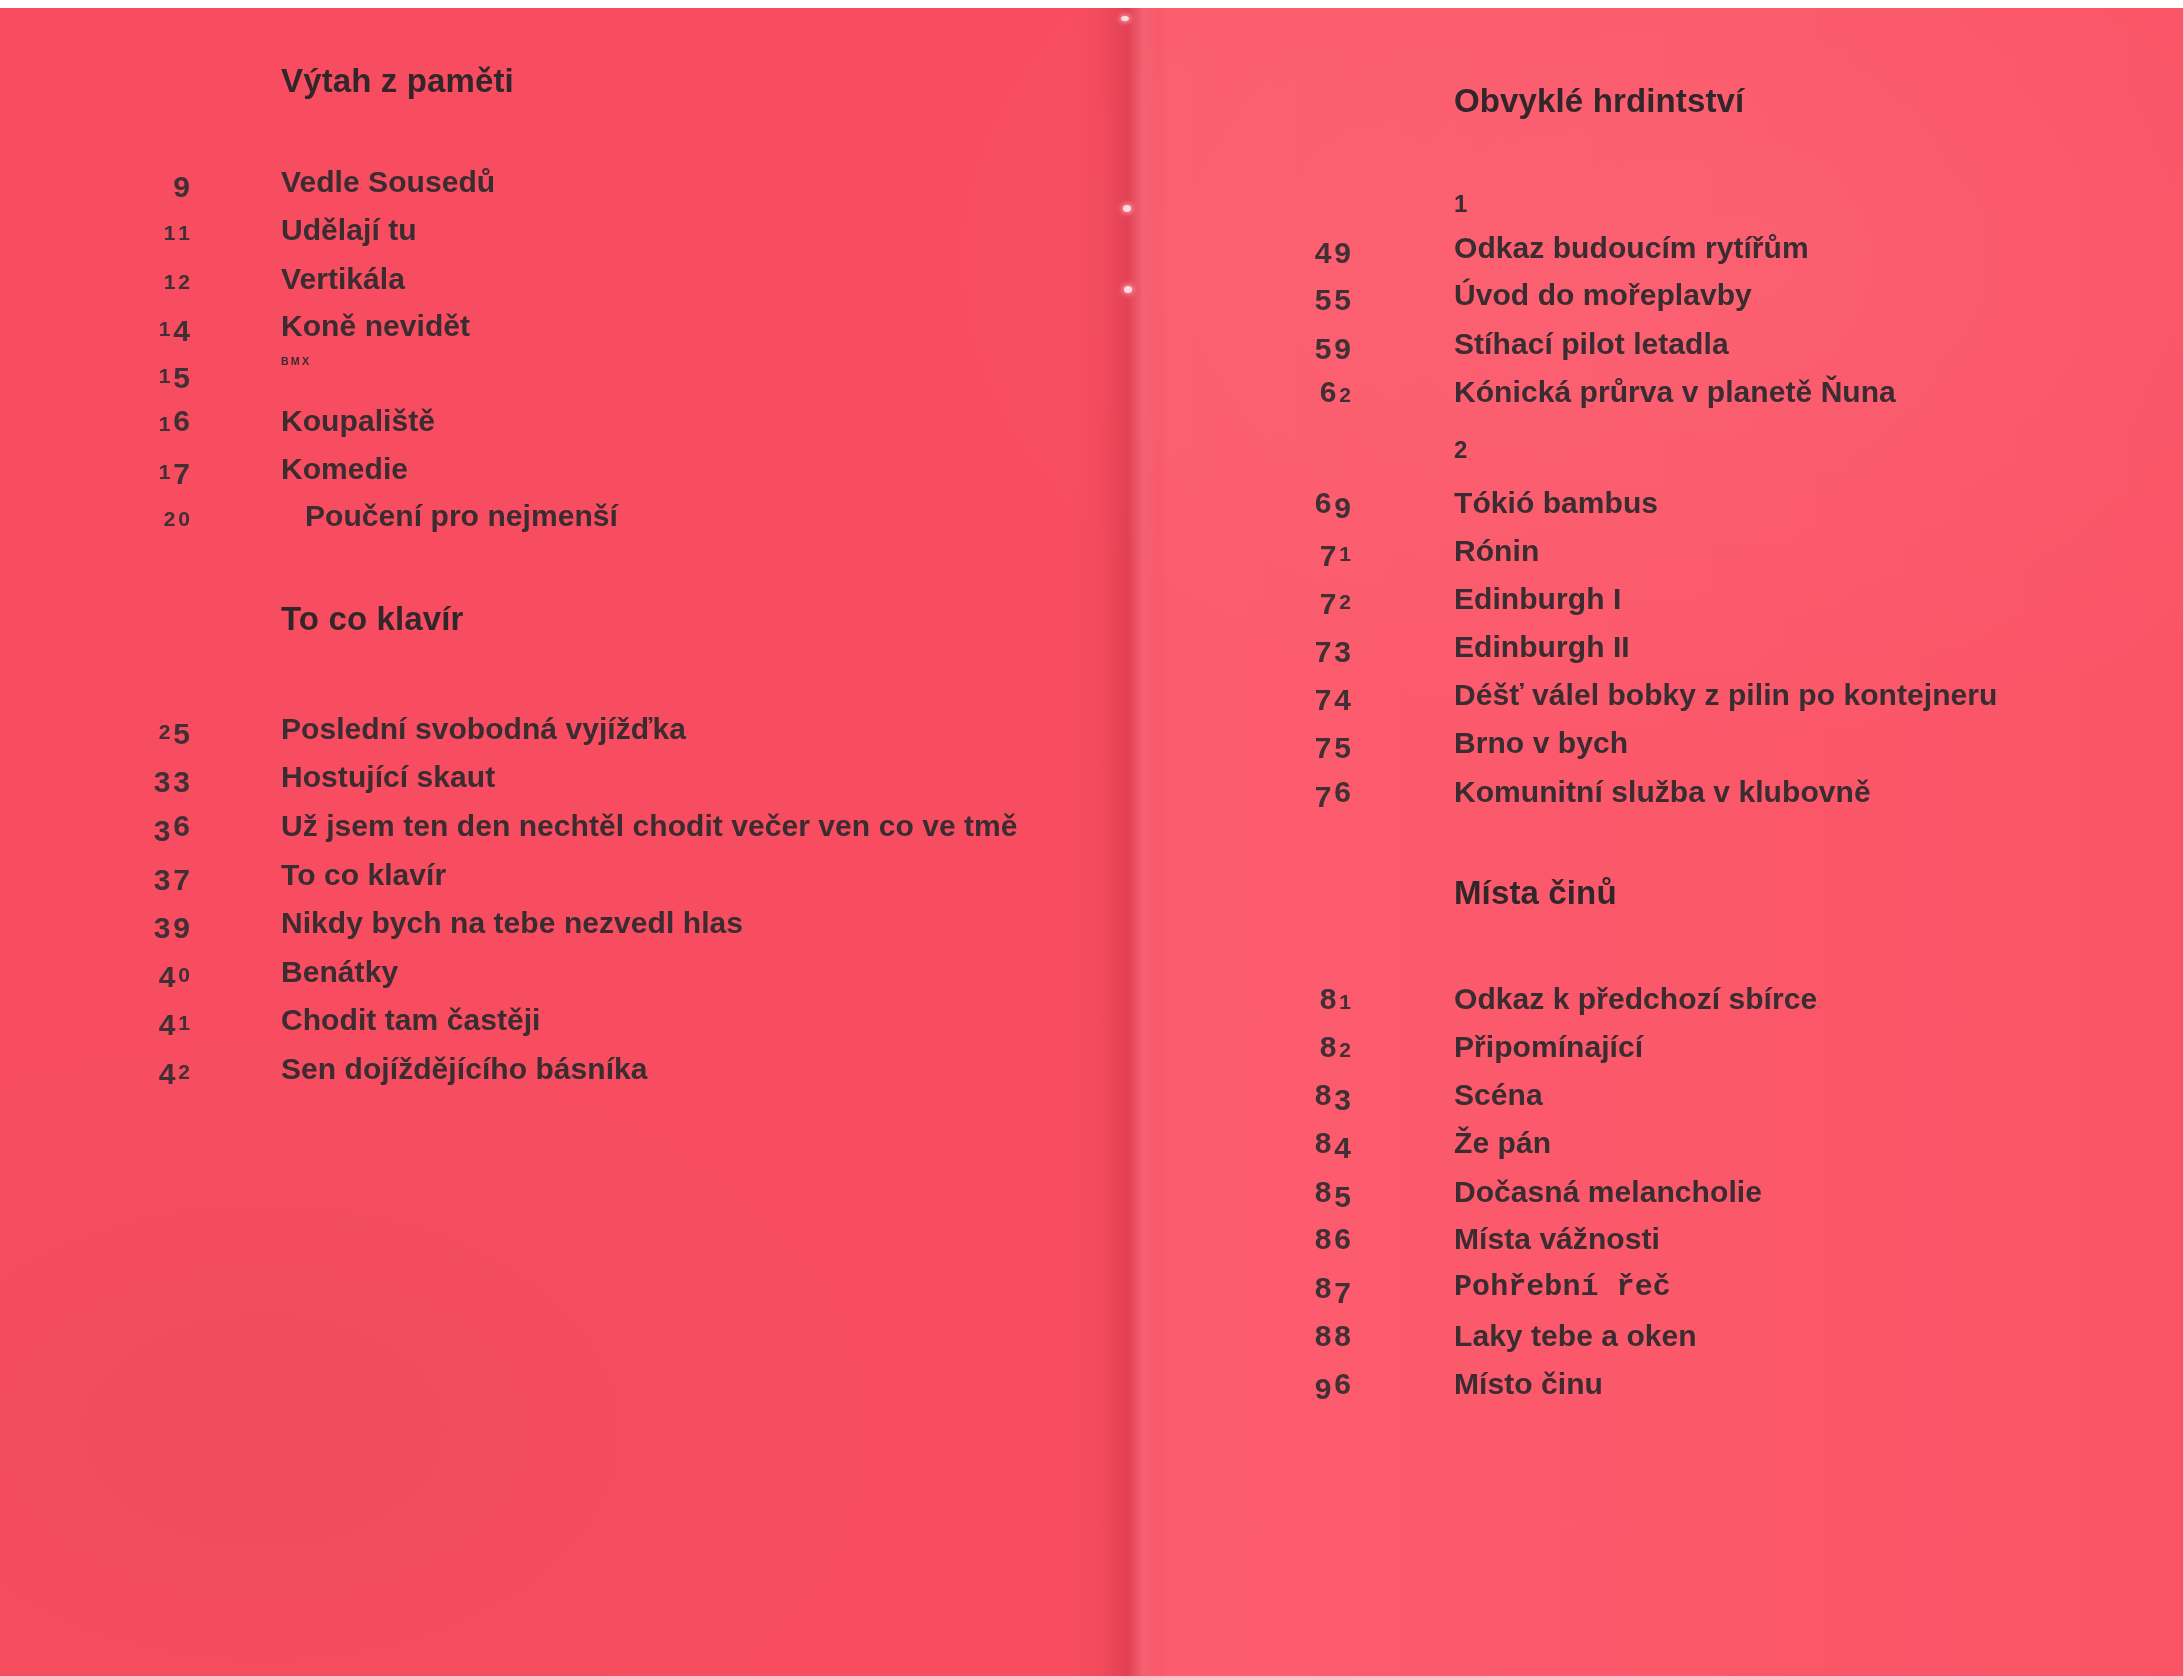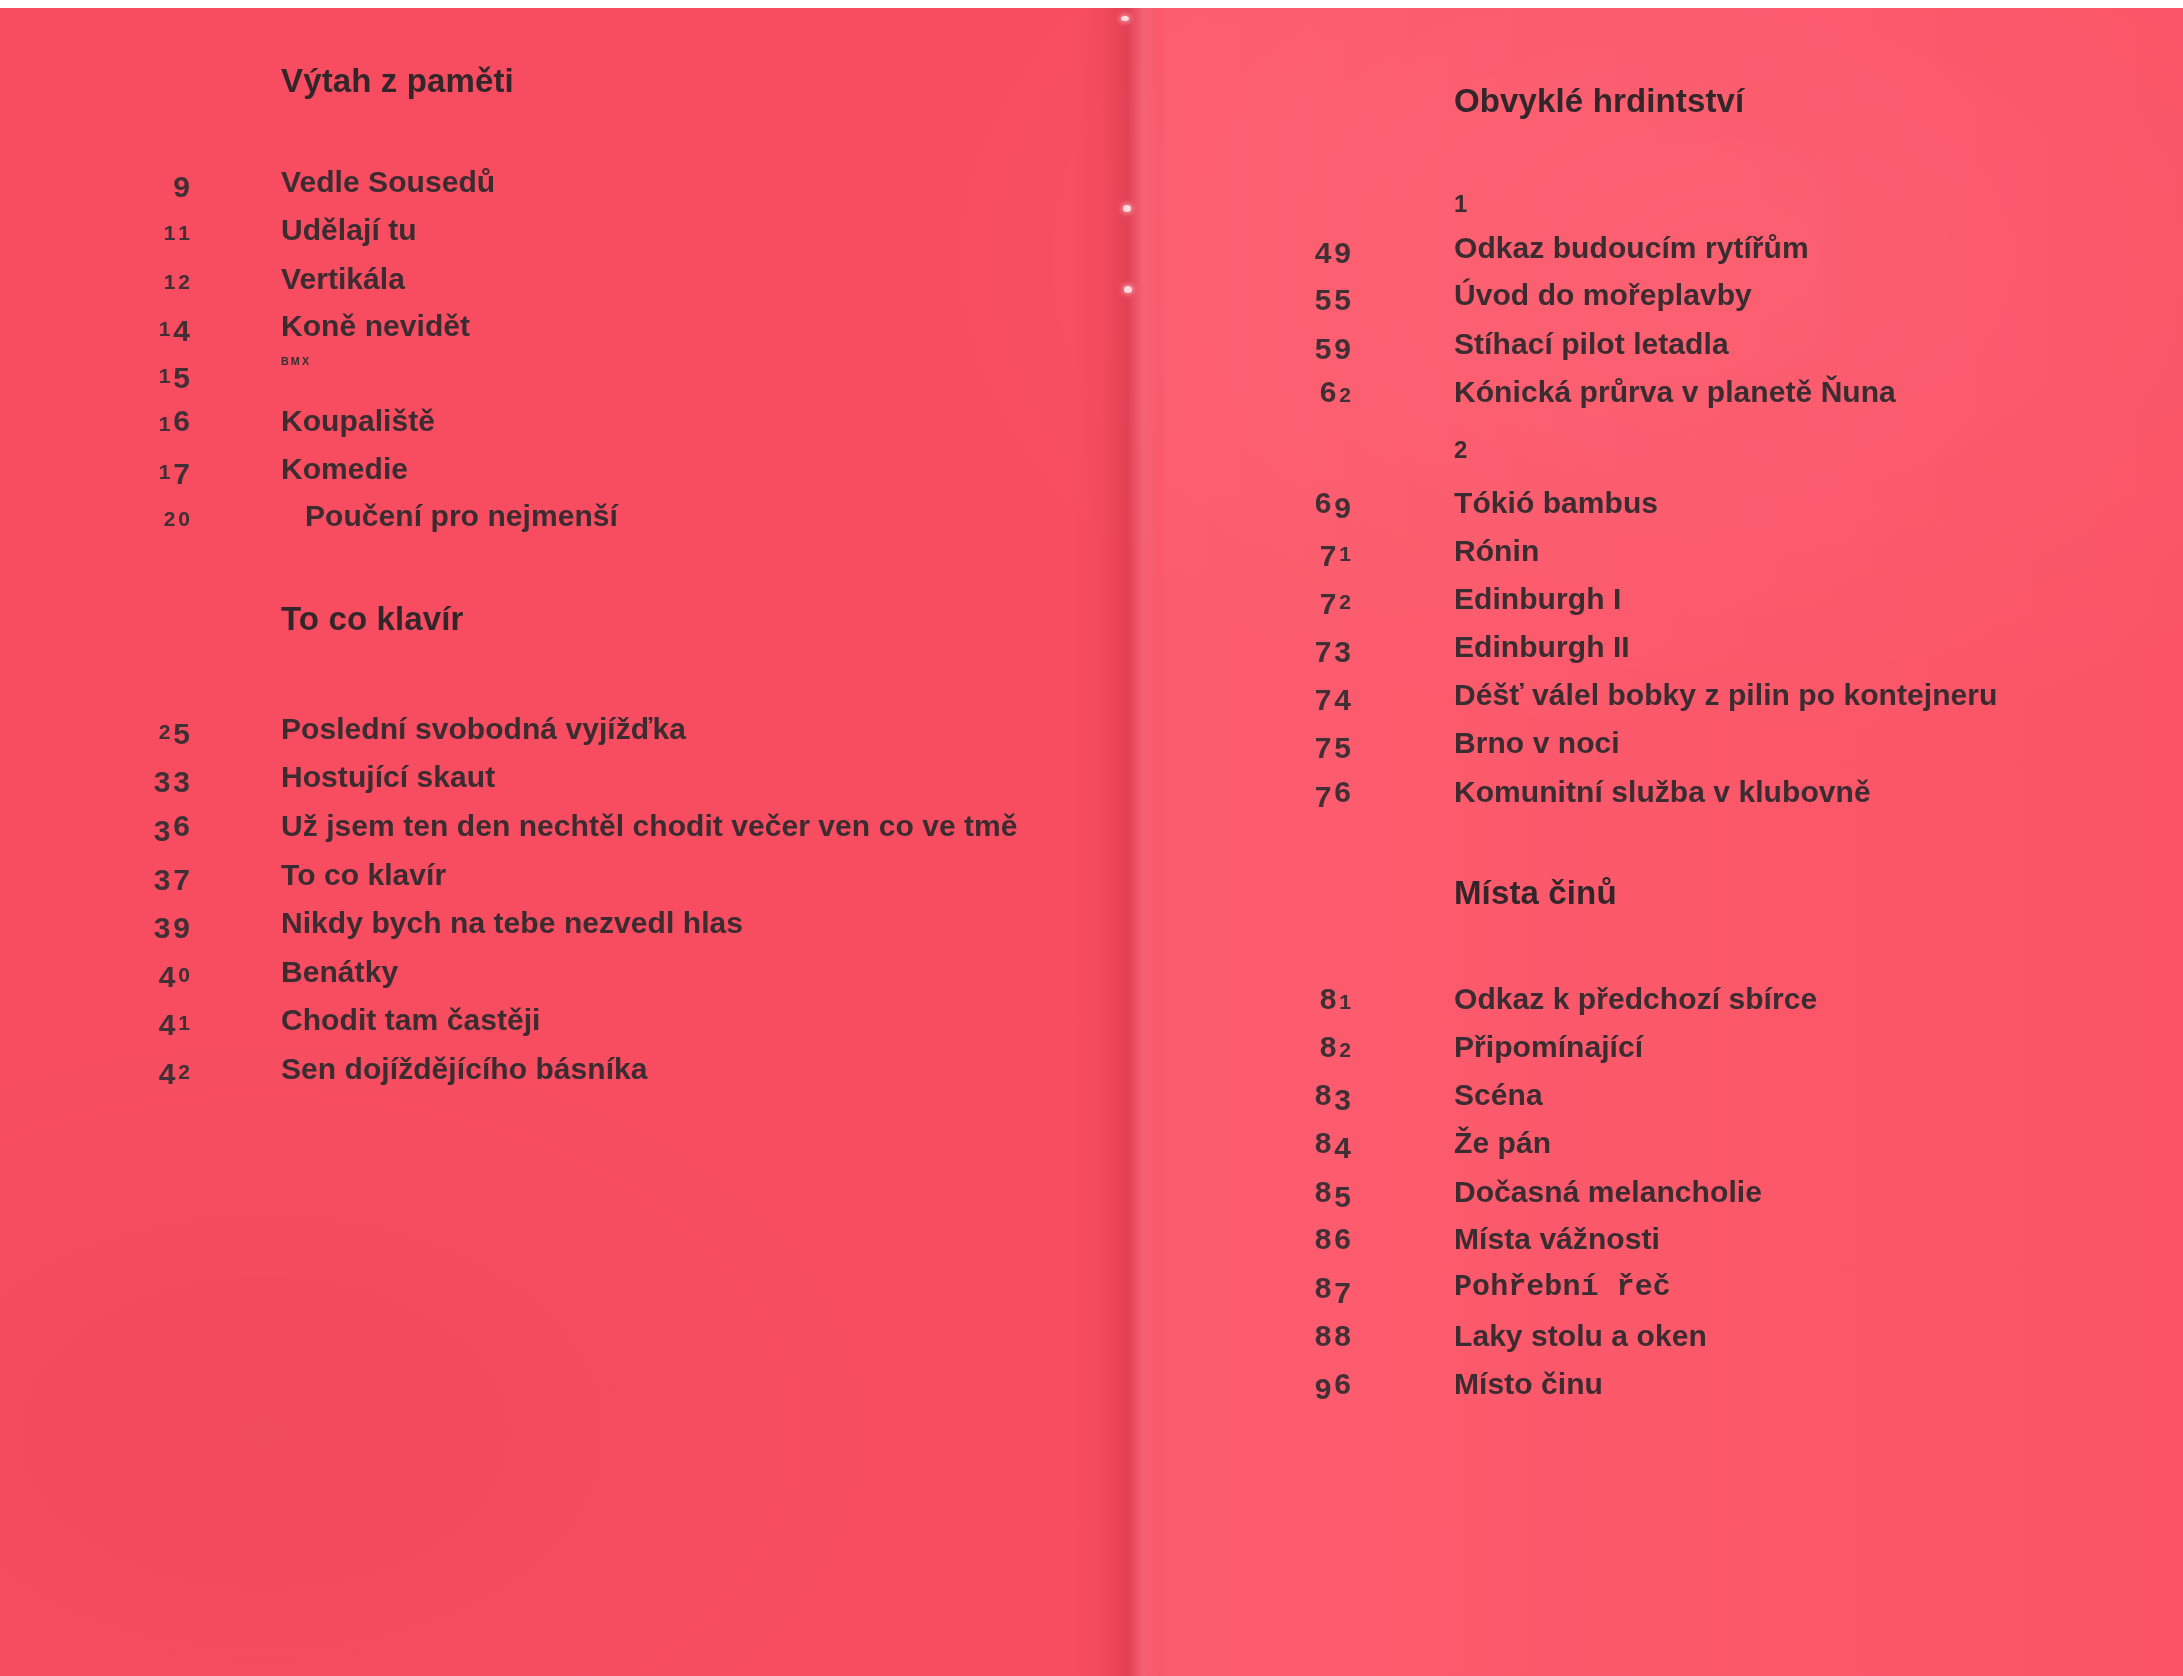--- a/index.html
+++ b/index.html
@@ -180,21 +180,21 @@
       <div class="row" style="top: 621px;">
         <span class="num" style="left: 1245px; width: 109px;"><span class="dg dg-d">7</span><span class="dg dg-d">3</span></span>
         <span class="title" style="left: 1454px;">Edinburgh II</span>
       </div>
       <div class="row" style="top: 669px;">
         <span class="num" style="left: 1245px; width: 109px;"><span class="dg dg-d">7</span><span class="dg dg-d">4</span></span>
         <span class="title" style="left: 1454px;">Déšť válel bobky z pilin po kontejneru</span>
       </div>
       <div class="row" style="top: 717px;">
         <span class="num" style="left: 1245px; width: 109px;"><span class="dg dg-d">7</span><span class="dg dg-d">5</span></span>
-        <span class="title" style="left: 1454px;">Brno v noci</span>
+        <span class="title" style="left: 1454px;">Brno v bych</span>
       </div>
       <div class="row" style="top: 766px;">
         <span class="num" style="left: 1245px; width: 109px;"><span class="dg dg-d">7</span><span class="dg dg-t">6</span></span>
         <span class="title" style="left: 1454px;">Komunitní služba v klubovně</span>
       </div>
       <div class="row" style="top: 866px;">
         <span class="heading" style="left: 1454px;">Místa činů</span>
       </div>
       <div class="row" style="top: 973px;">
         <span class="num" style="left: 1245px; width: 109px;"><span class="dg dg-t">8</span><span class="dg dg-s">1</span></span>
@@ -219,21 +219,21 @@
       <div class="row" style="top: 1213px;">
         <span class="num" style="left: 1245px; width: 109px;"><span class="dg dg-t">8</span><span class="dg dg-t">6</span></span>
         <span class="title" style="left: 1454px;">Místa vážnosti</span>
       </div>
       <div class="row" style="top: 1262px;">
         <span class="num" style="left: 1245px; width: 109px;"><span class="dg dg-t">8</span><span class="dg dg-d">7</span></span>
         <span class="title" style="left: 1454px; font-family: Liberation Mono, monospace;">Pohřební řeč</span>
       </div>
       <div class="row" style="top: 1310px;">
         <span class="num" style="left: 1245px; width: 109px;"><span class="dg dg-t">8</span><span class="dg dg-t">8</span></span>
-        <span class="title" style="left: 1454px;">Laky stolu a oken</span>
+        <span class="title" style="left: 1454px;">Laky tebe a oken</span>
       </div>
       <div class="row" style="top: 1358px;">
         <span class="num" style="left: 1245px; width: 109px;"><span class="dg dg-d">9</span><span class="dg dg-t">6</span></span>
         <span class="title" style="left: 1454px;">Místo činu</span>
       </div>
     </div>
   <div class="gutter-crease"></div>
   <div class="stitch" style="left:1121px;top:7.5px;width:7.5px;height:5.9px;"></div>
   <div class="stitch" style="left:1123px;top:197px;width:8.4px;height:6.7px;"></div>
   <div class="stitch" style="left:1124px;top:278px;width:8.4px;height:6.7px;"></div>

